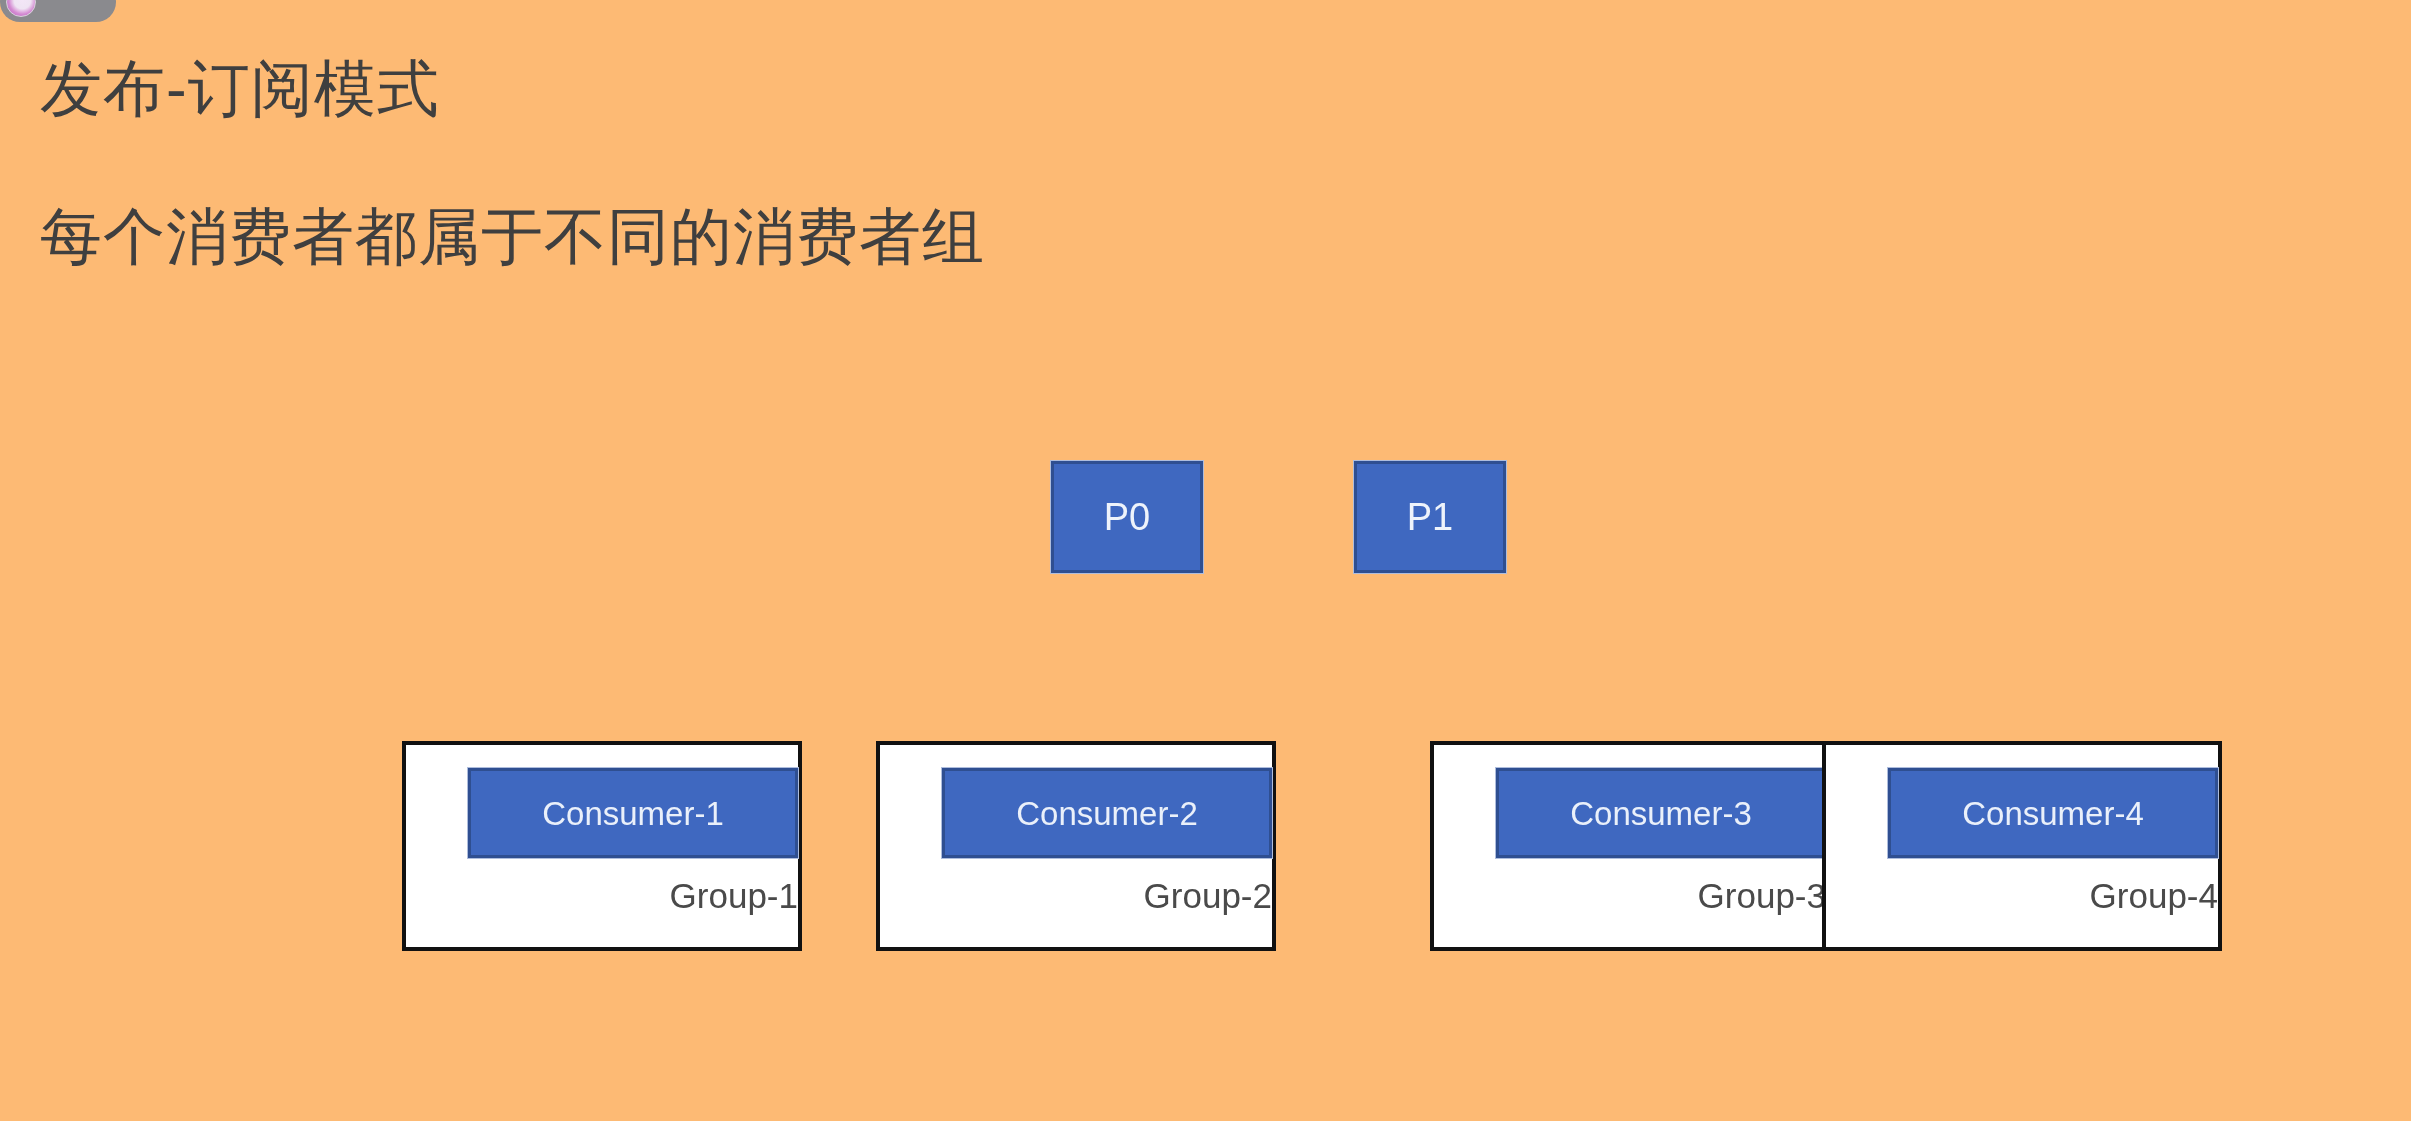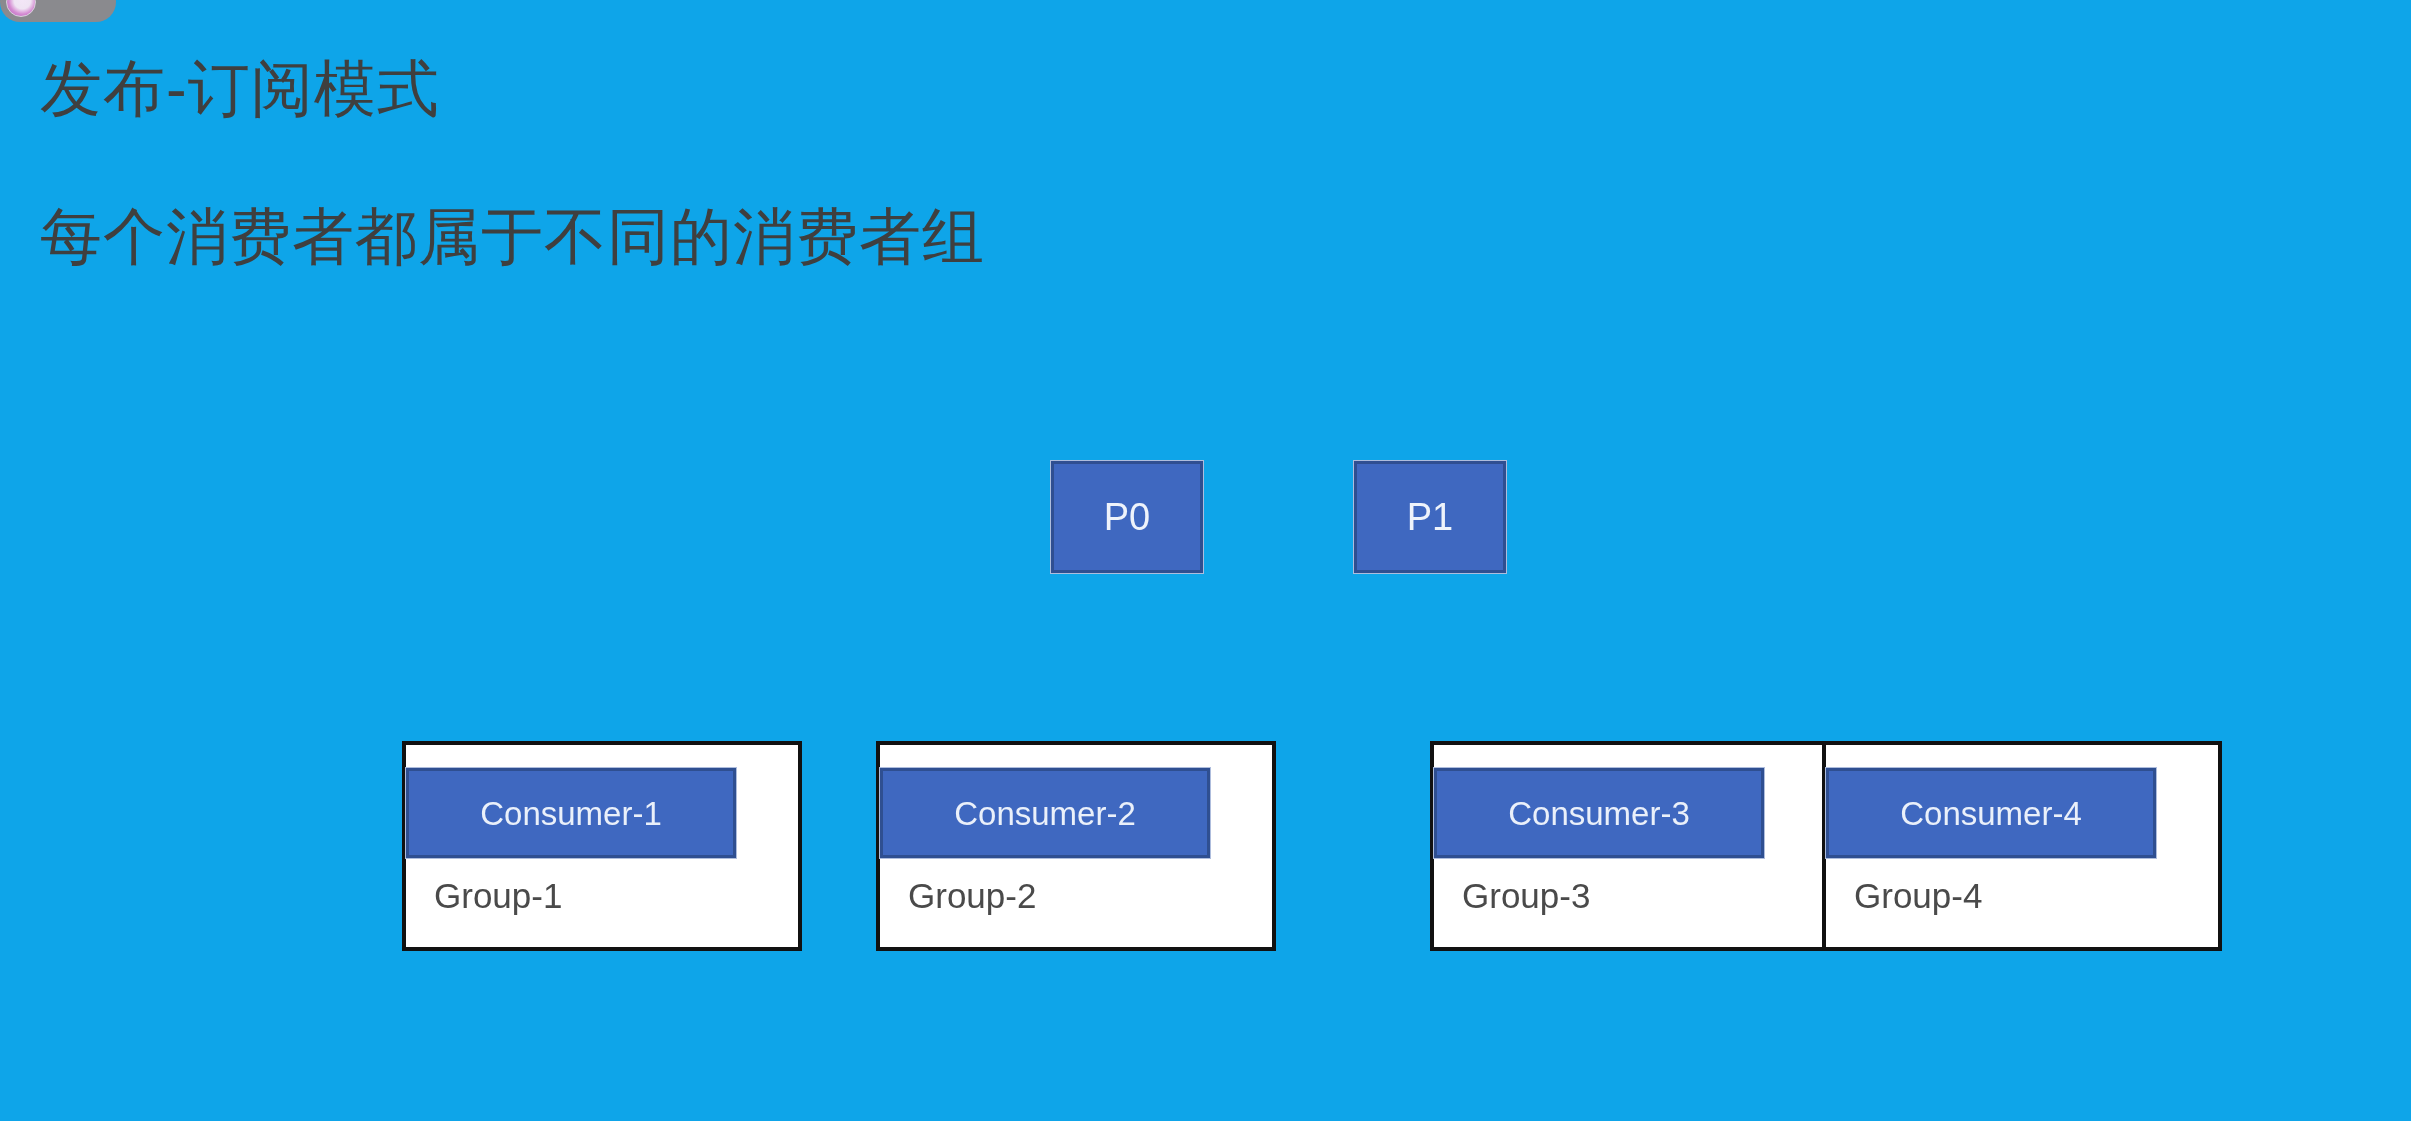--- a/index.html
+++ b/index.html
@@ -7,21 +7,21 @@
     padding: 0;
     background: #ffffff;
   }
   body {
     font-family: "Liberation Sans", "DejaVu Sans", sans-serif;
   }
   #slide {
     position: relative;
     width: 2411px;
     height: 1121px;
-    background: #0ea5e9;
+    background: #fdba74;
     overflow: hidden;
   }
 
   
   .user-pill {
     position: absolute;
     left: 0px;
     top: -18px;
     height: 40px;
     min-width: 116px;
@@ -95,21 +95,21 @@
   .group-box {
     position: absolute;
     top: 741px;
     width: 400px;
     height: 210px;
     background: #ffffff;
     border: 4px solid #111111;
     box-sizing: border-box;
     display: flex;
     flex-direction: column;
-    align-items: flex-start;
+    align-items: flex-end;
   }
   #group-box-1 { left: 402px; }
   #group-box-2 { left: 876px; }
   #group-box-3 { left: 1430px; }
   #group-box-4 { left: 1822px; }
 
   .consumer-box {
     margin-top: 23px;
     width: 330px;
     height: 90px;

